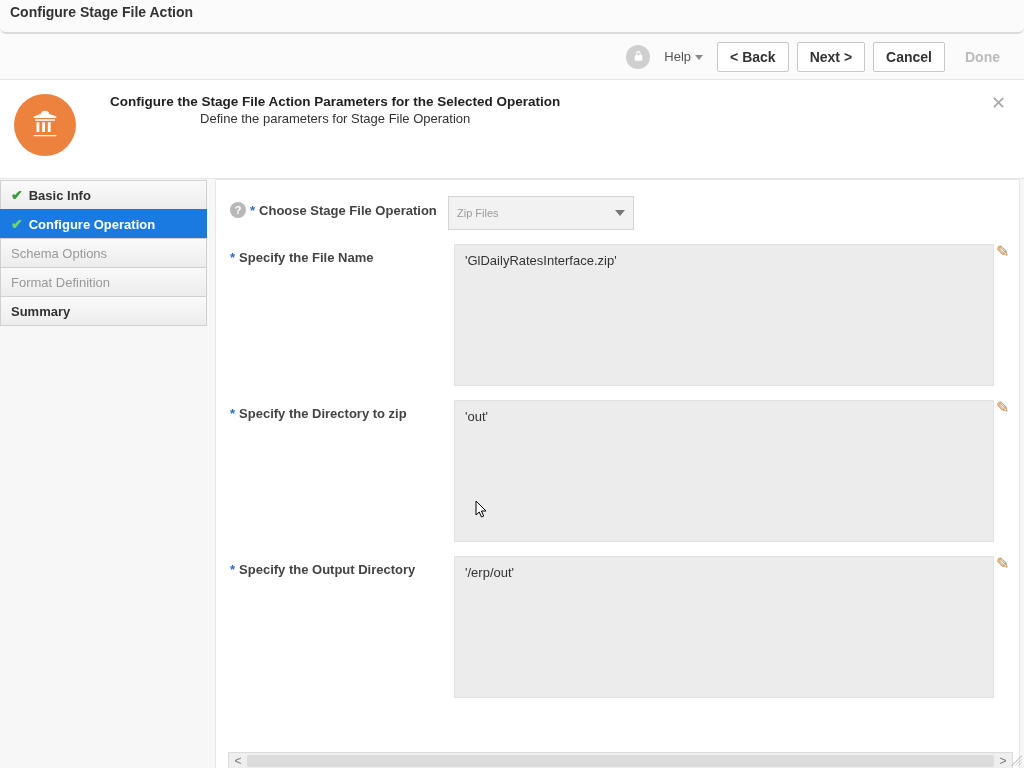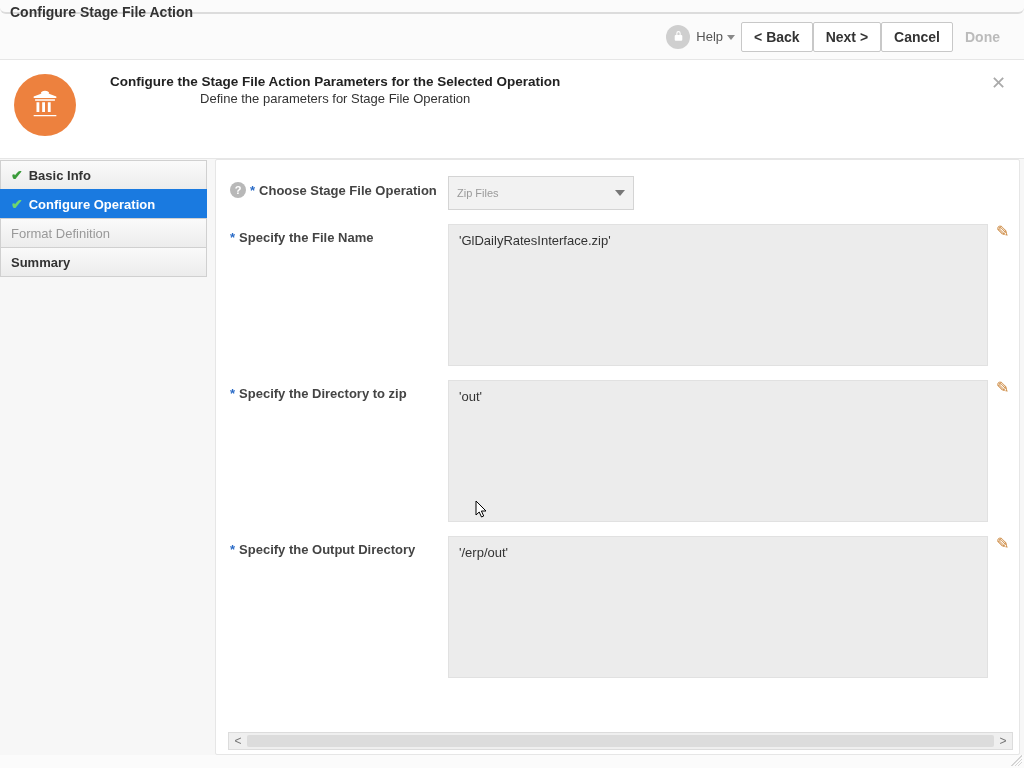--- a/index.html
+++ b/index.html
@@ -10,36 +10,37 @@
     font-family: "Helvetica Neue", Arial, sans-serif;
     font-size: 13px;
     color: #333;
     background: #fbfbfb;
     overflow: hidden;
   }
   * { box-sizing: border-box; }
 
   
   .title-bar {
-    height: 14px;
+    height: 34px;
     padding: 4px 10px 0 10px;
     font-weight: bold;
     font-size: 14px;
     color: #333;
     background: #fbfbfb;
     border-bottom: 2px solid #dcdcdc;
     border-radius: 6px;
   }
 
   
   .toolbar {
     height: 46px;
     display: flex;
     align-items: center;
     justify-content: flex-end;
+    gap: 8px;
     padding: 0 12px;
     background: #fbfbfb;
     border-bottom: 1px solid #e6e6e6;
   }
   .toolbar .lock {
     width: 24px; height: 24px;
     background: #cfcfcf;
     border-radius: 50%;
     display: flex; align-items: center; justify-content: center;
     color: #fff;
@@ -223,20 +224,21 @@
     flex: 1;
   }
   .value-box {
     background: #ececec;
     border: 1px solid #e1e1e1;
     min-height: 142px;
     width: 540px;
     padding: 8px 10px;
     font-size: 13px;
     color: #333;
+    margin-left: 6px;
   }
   .pencil {
     position: absolute;
     top: -2px;
     left: 548px;
     color: #c77b2a;
     font-size: 16px;
     cursor: pointer;
     transform: rotate(0deg);
   }
@@ -329,20 +331,23 @@
   <div class="nav">
     <div class="nav-item completed bold">
       <span class="tick">✔</span>
       <span>Basic Info</span>
     </div>
     <div class="nav-item active">
       <span class="tick">✔</span>
       <span>Configure Operation</span>
     </div>
     <div class="nav-item dim">
+      <span>Schema Options</span>
+    </div>
+    <div class="nav-item dim">
       <span>Format Definition</span>
     </div>
     <div class="nav-item bold">
       <span>Summary</span>
     </div>
   </div>
 
   <div class="panel-wrap">
     <div class="panel">
 

